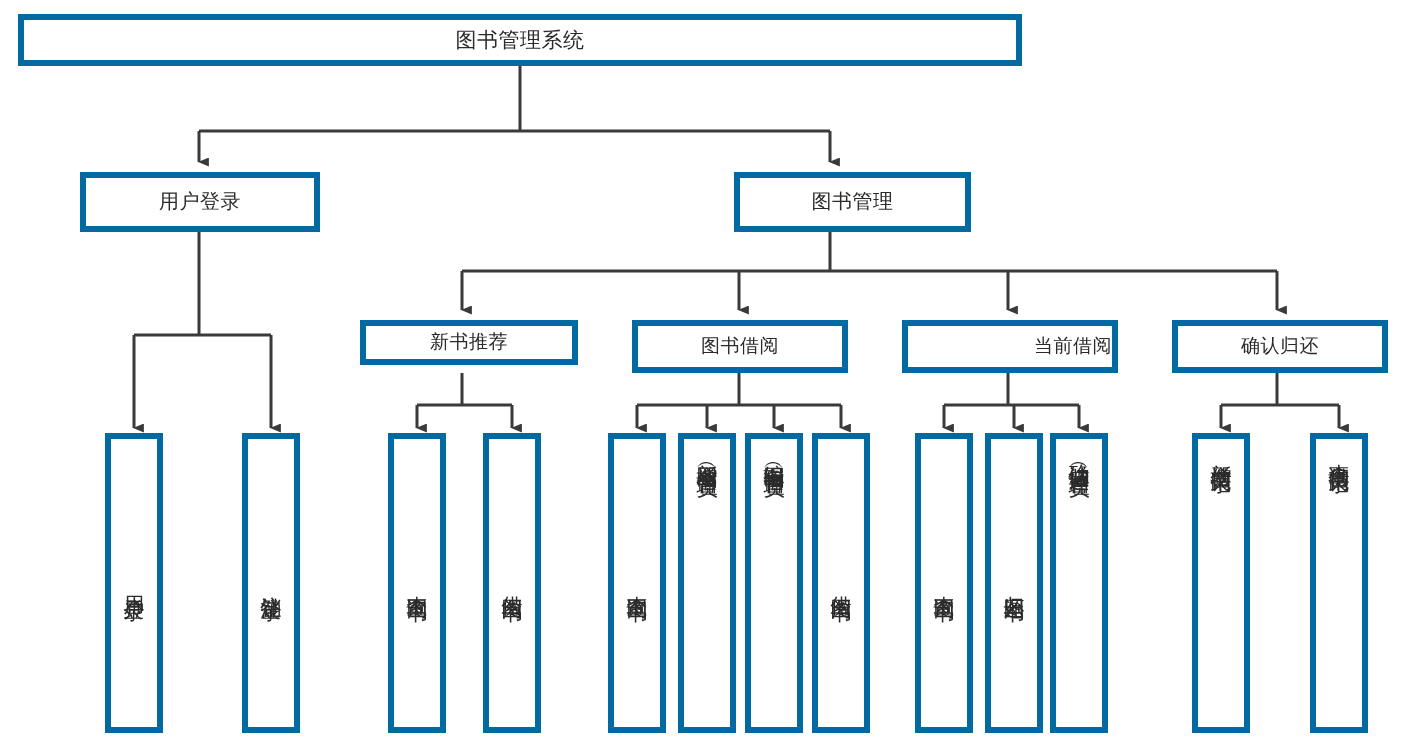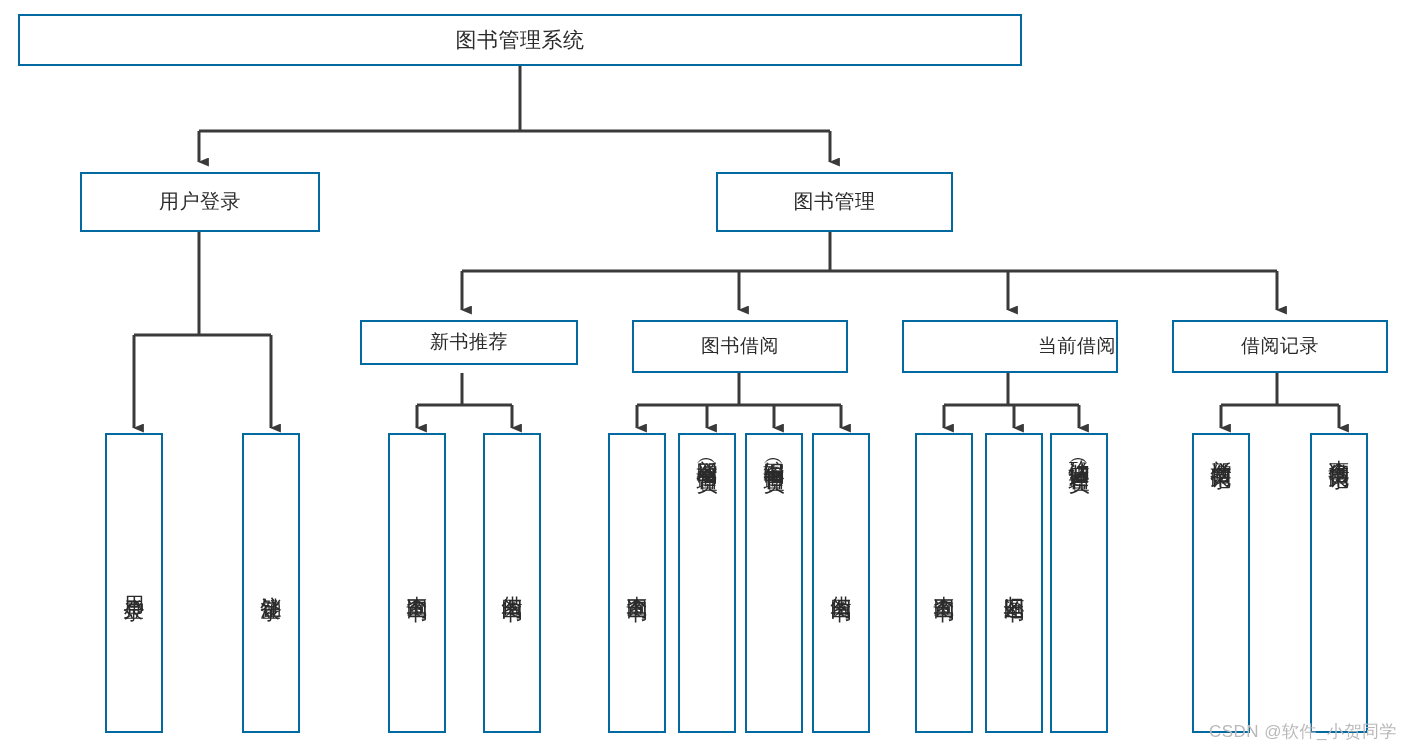--- a/index.html
+++ b/index.html
@@ -21,21 +21,21 @@
     position: absolute;
     left: 0;
     top: 0;
     width: 1405px;
     height: 747px;
     pointer-events: none;
   }
   .node {
     position: absolute;
     box-sizing: border-box;
-    border: 2px solid #0369a1;
+    border: 6px solid #0369a1;
     background: #ffffff;
     display: flex;
     align-items: center;
     justify-content: center;
     color: #2b2b2b;
   }
   .node-label {
     display: block;
     text-align: center;
     line-height: 1.18;
@@ -131,35 +131,35 @@
     </g>
   </svg>
 
   <div class="node node-root" style="left:18px; top:14px; width:1004px; height:52px;">
     <span class="node-label">图书管理系统</span>
   </div>
 
   <div class="node node-l1" style="left:80px; top:172px; width:240px; height:60px;">
     <span class="node-label">用户登录</span>
   </div>
-  <div class="node node-l1" style="left:716px; top:172px; width:237px; height:60px;">
+  <div class="node node-l1" style="left:734px; top:172px; width:237px; height:60px;">
     <span class="node-label">图书管理</span>
   </div>
 
   <div class="node node-l2" style="left:360px; top:320px; width:218px; height:45px;">
     <span class="node-label">新书推荐</span>
   </div>
   <div class="node node-l2" style="left:632px; top:320px; width:216px; height:53px;align-items:center;">
     <span class="node-label">图书借阅</span>
   </div>
   <div class="node node-l2" style="left:902px; top:320px; width:216px; height:53px;justify-content:flex-end;">
     <span class="node-label">当前借阅</span>
   </div>
   <div class="node node-l2" style="left:1172px; top:320px; width:216px; height:53px;">
-    <span class="node-label">借阅记录</span>
+    <span class="node-label">确认归还</span>
   </div>
 
   <div class="node node-leaf leaf-short" style="left:105px; top:433px; width:58px; height:300px;">
     <span class="node-label">用户登录</span>
   </div>
   <div class="node node-leaf leaf-short" style="left:242px; top:433px; width:58px; height:300px;">
     <span class="node-label">注销登录</span>
   </div>
 
   <div class="node node-leaf leaf-short" style="left:388px; top:433px; width:58px; height:300px;">
@@ -192,15 +192,14 @@
     <span class="node-label">确认归还（管理员）</span>
   </div>
 
   <div class="node node-leaf" style="left:1192px; top:433px; width:58px; height:300px;">
     <span class="node-label">新增借阅记录</span>
   </div>
   <div class="node node-leaf" style="left:1310px; top:433px; width:58px; height:300px;">
     <span class="node-label">查询借阅记录</span>
   </div>
 
-  <div id="watermark">CSDN @软件_小贺同学</div>
 
 </div>
 
 </body></html>

